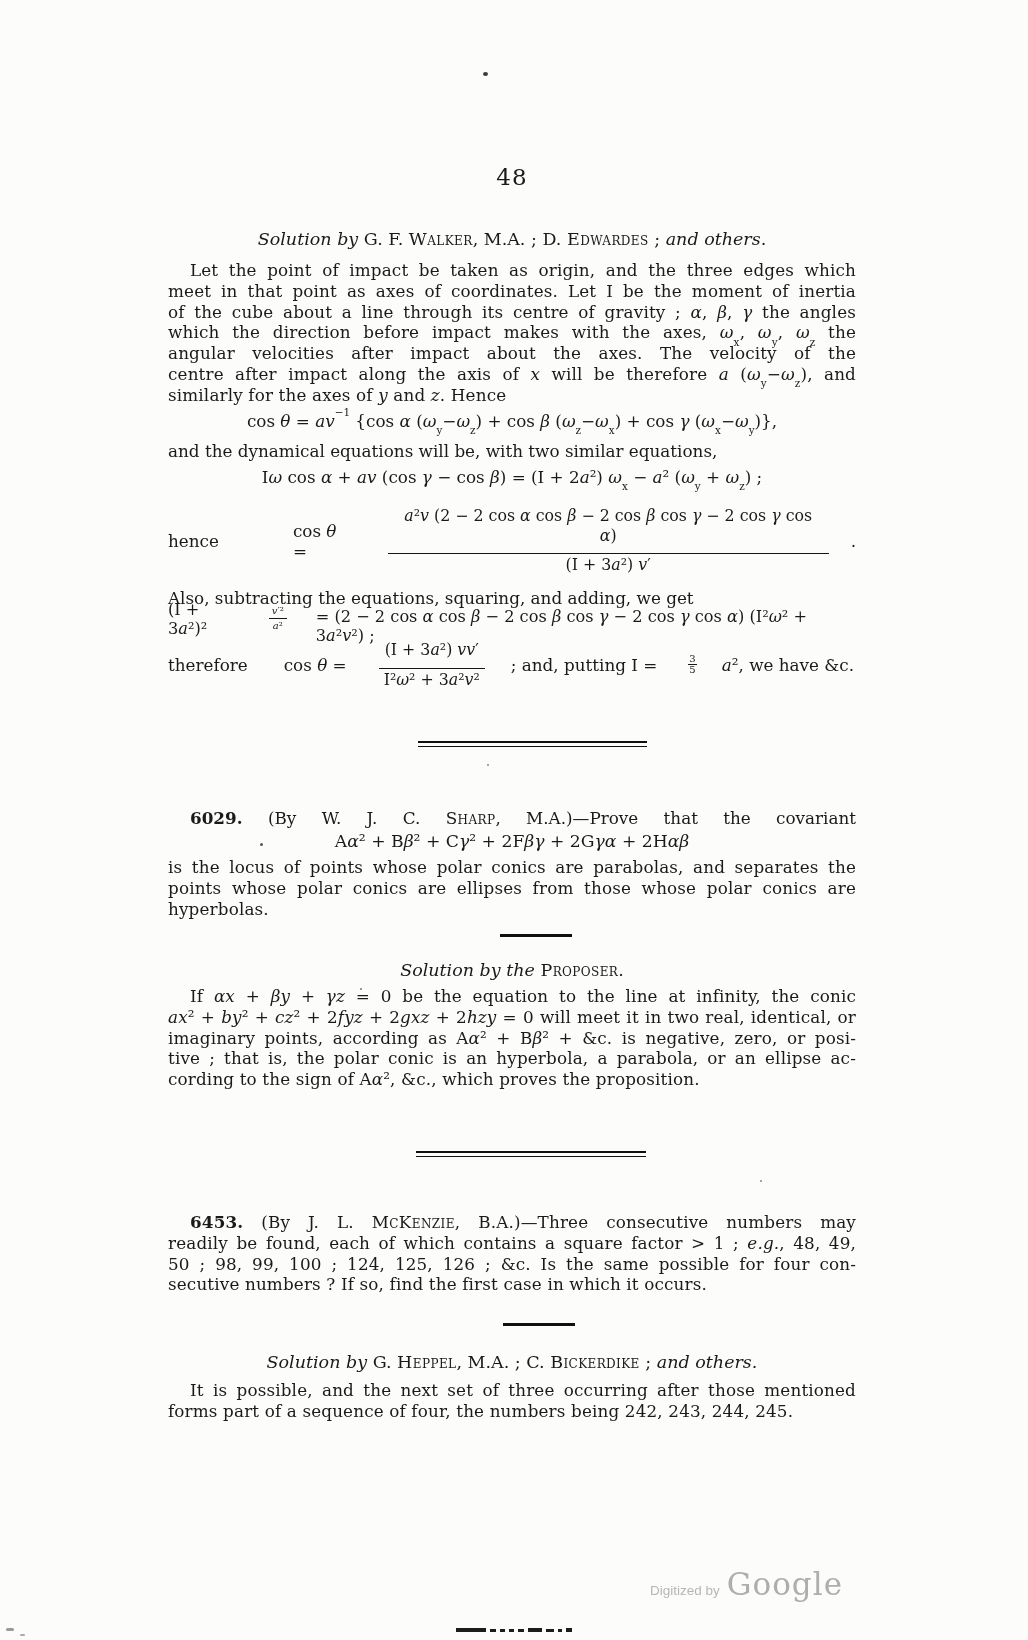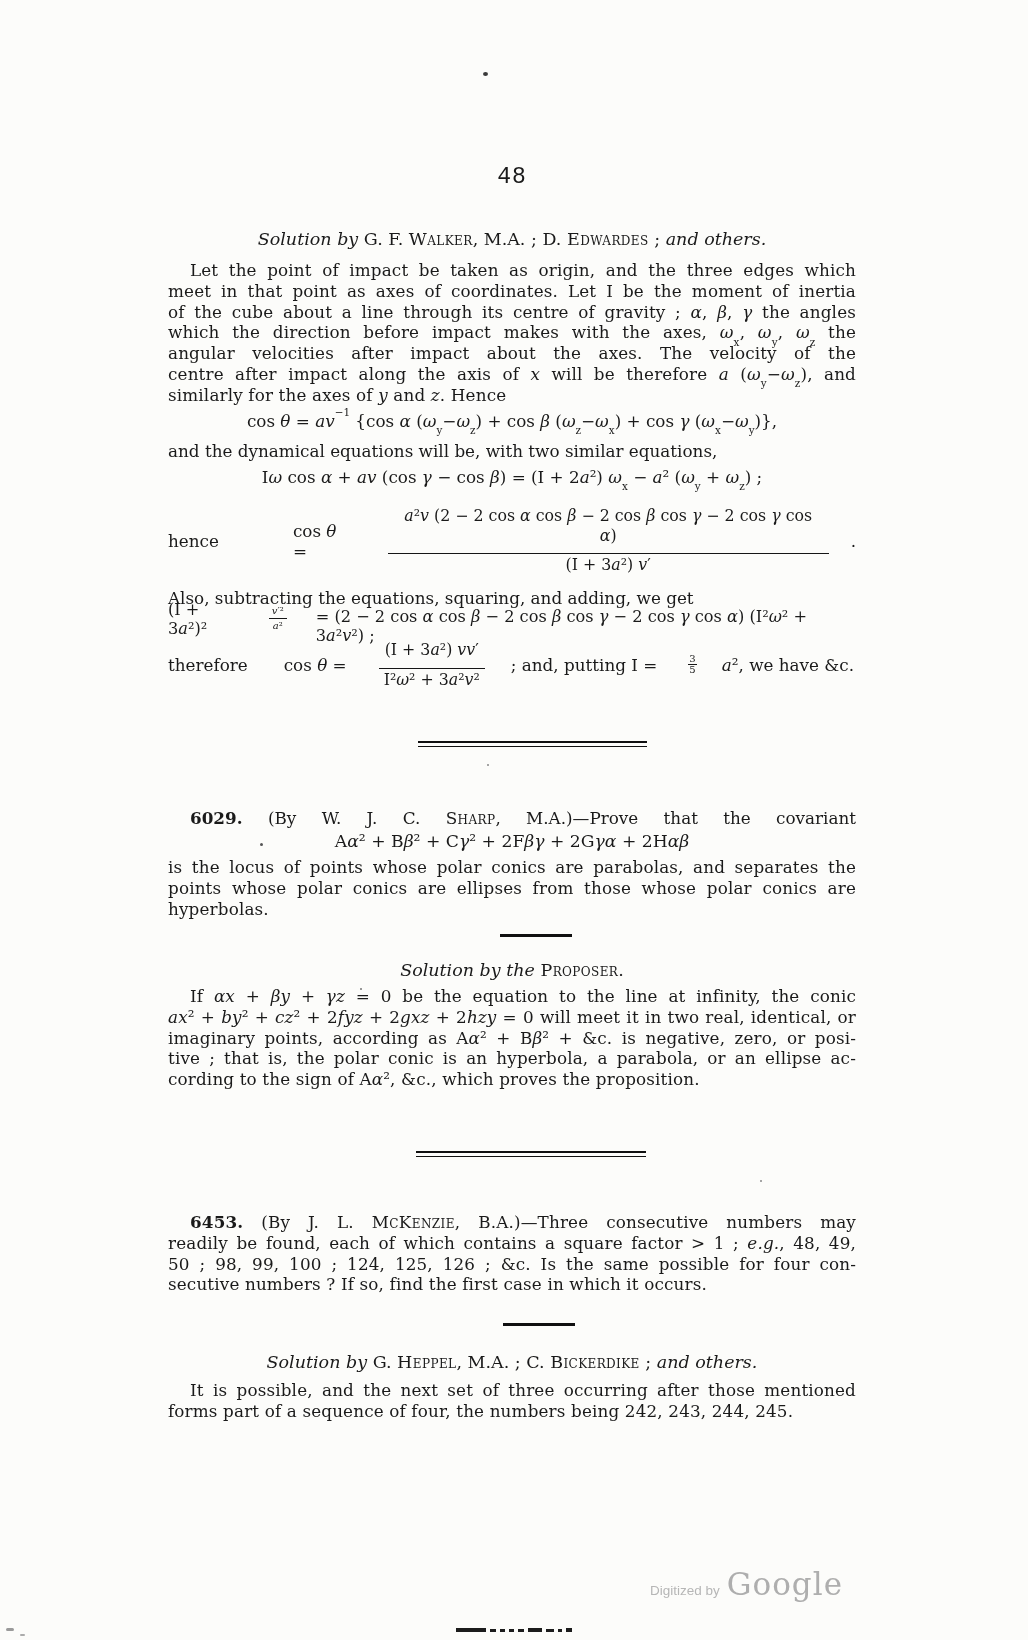--- a/index.html
+++ b/index.html
@@ -15,21 +15,21 @@
   .ctr{text-align:center;}
   .tline{line-height:20.8px;letter-spacing:0.15px;}
   .tline.just{text-align:justify;text-align-last:justify;}
   .tline.ind{text-indent:22px;}
   .fullj{text-align:justify;text-align-last:justify;text-indent:22px;line-height:21px;}
   i{font-style:italic;}
   b{font-weight:bold;}
   .sc{font-variant:small-caps;letter-spacing:0.4px;}
   sup{font-size:62%;line-height:0;position:relative;top:-0.45em;}
   sub{font-size:62%;line-height:0;position:relative;top:0.28em;}
-  .pageno{font-size:23px;letter-spacing:1px;font-family:Liberation Mono, monospace;}
+  .pageno{font-size:23px;letter-spacing:1px;}
   .sheading{font-size:17.5px;}
   
   .eqrow{display:flex;align-items:center;gap:22px;}
   .frac{display:inline-flex;flex-direction:column;align-items:center;text-align:center;font-size:15.8px;line-height:1.25;}
   .fnum{border-bottom:1.4px solid #161616;padding:0 6px 8px;}
   .fden{padding-top:1px;}
   .sfrac{display:inline-flex;flex-direction:column;align-items:center;font-size:10px;line-height:1.05;margin:0 3px;}
   .sfnum{border-bottom:1px solid #161616;padding:0 1px;}
   .gapL{margin-right:52px;}
   .gapM{margin-right:10px;}

